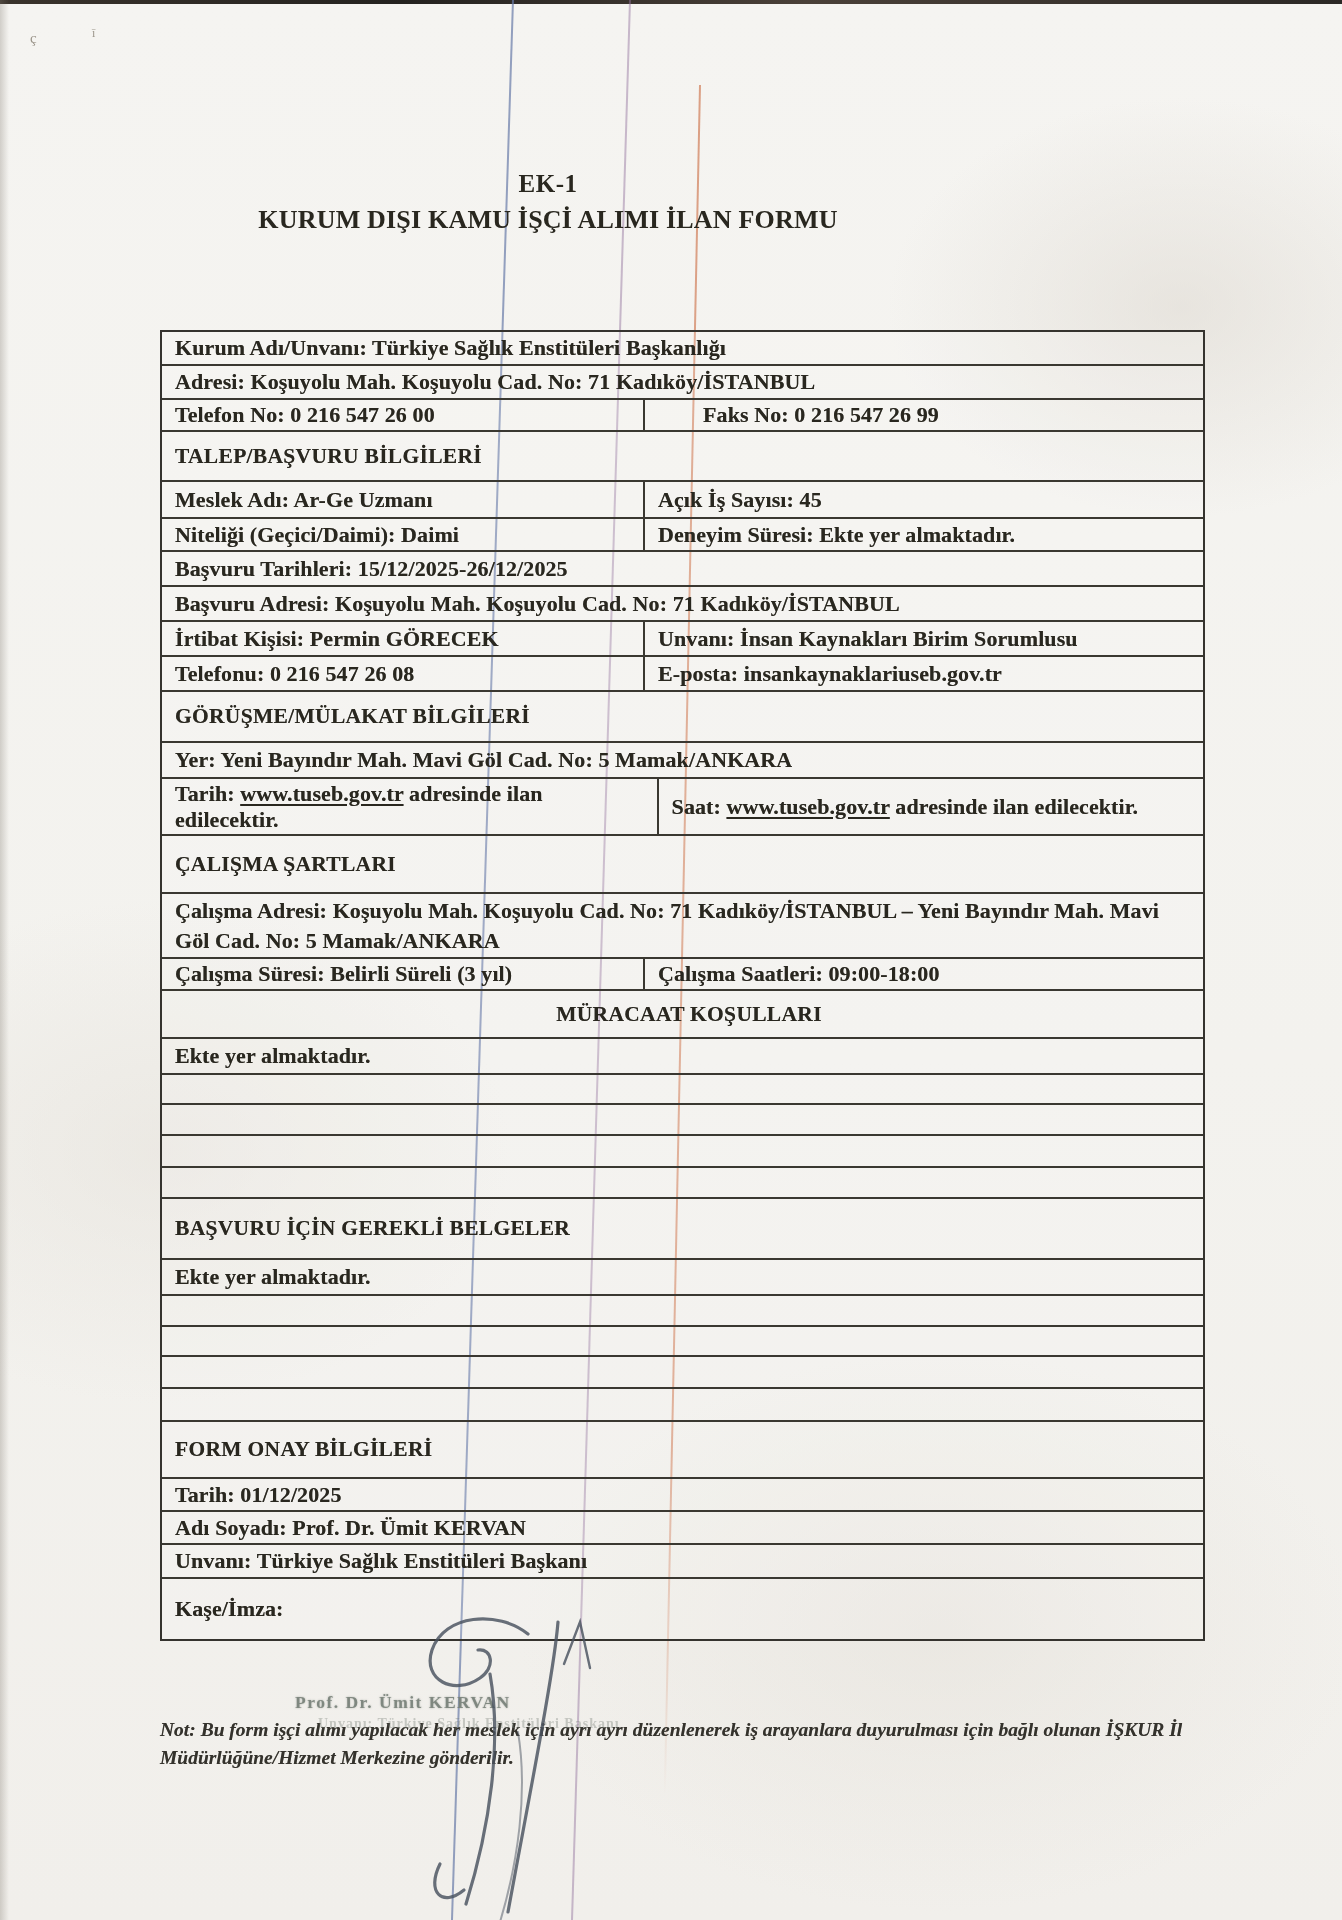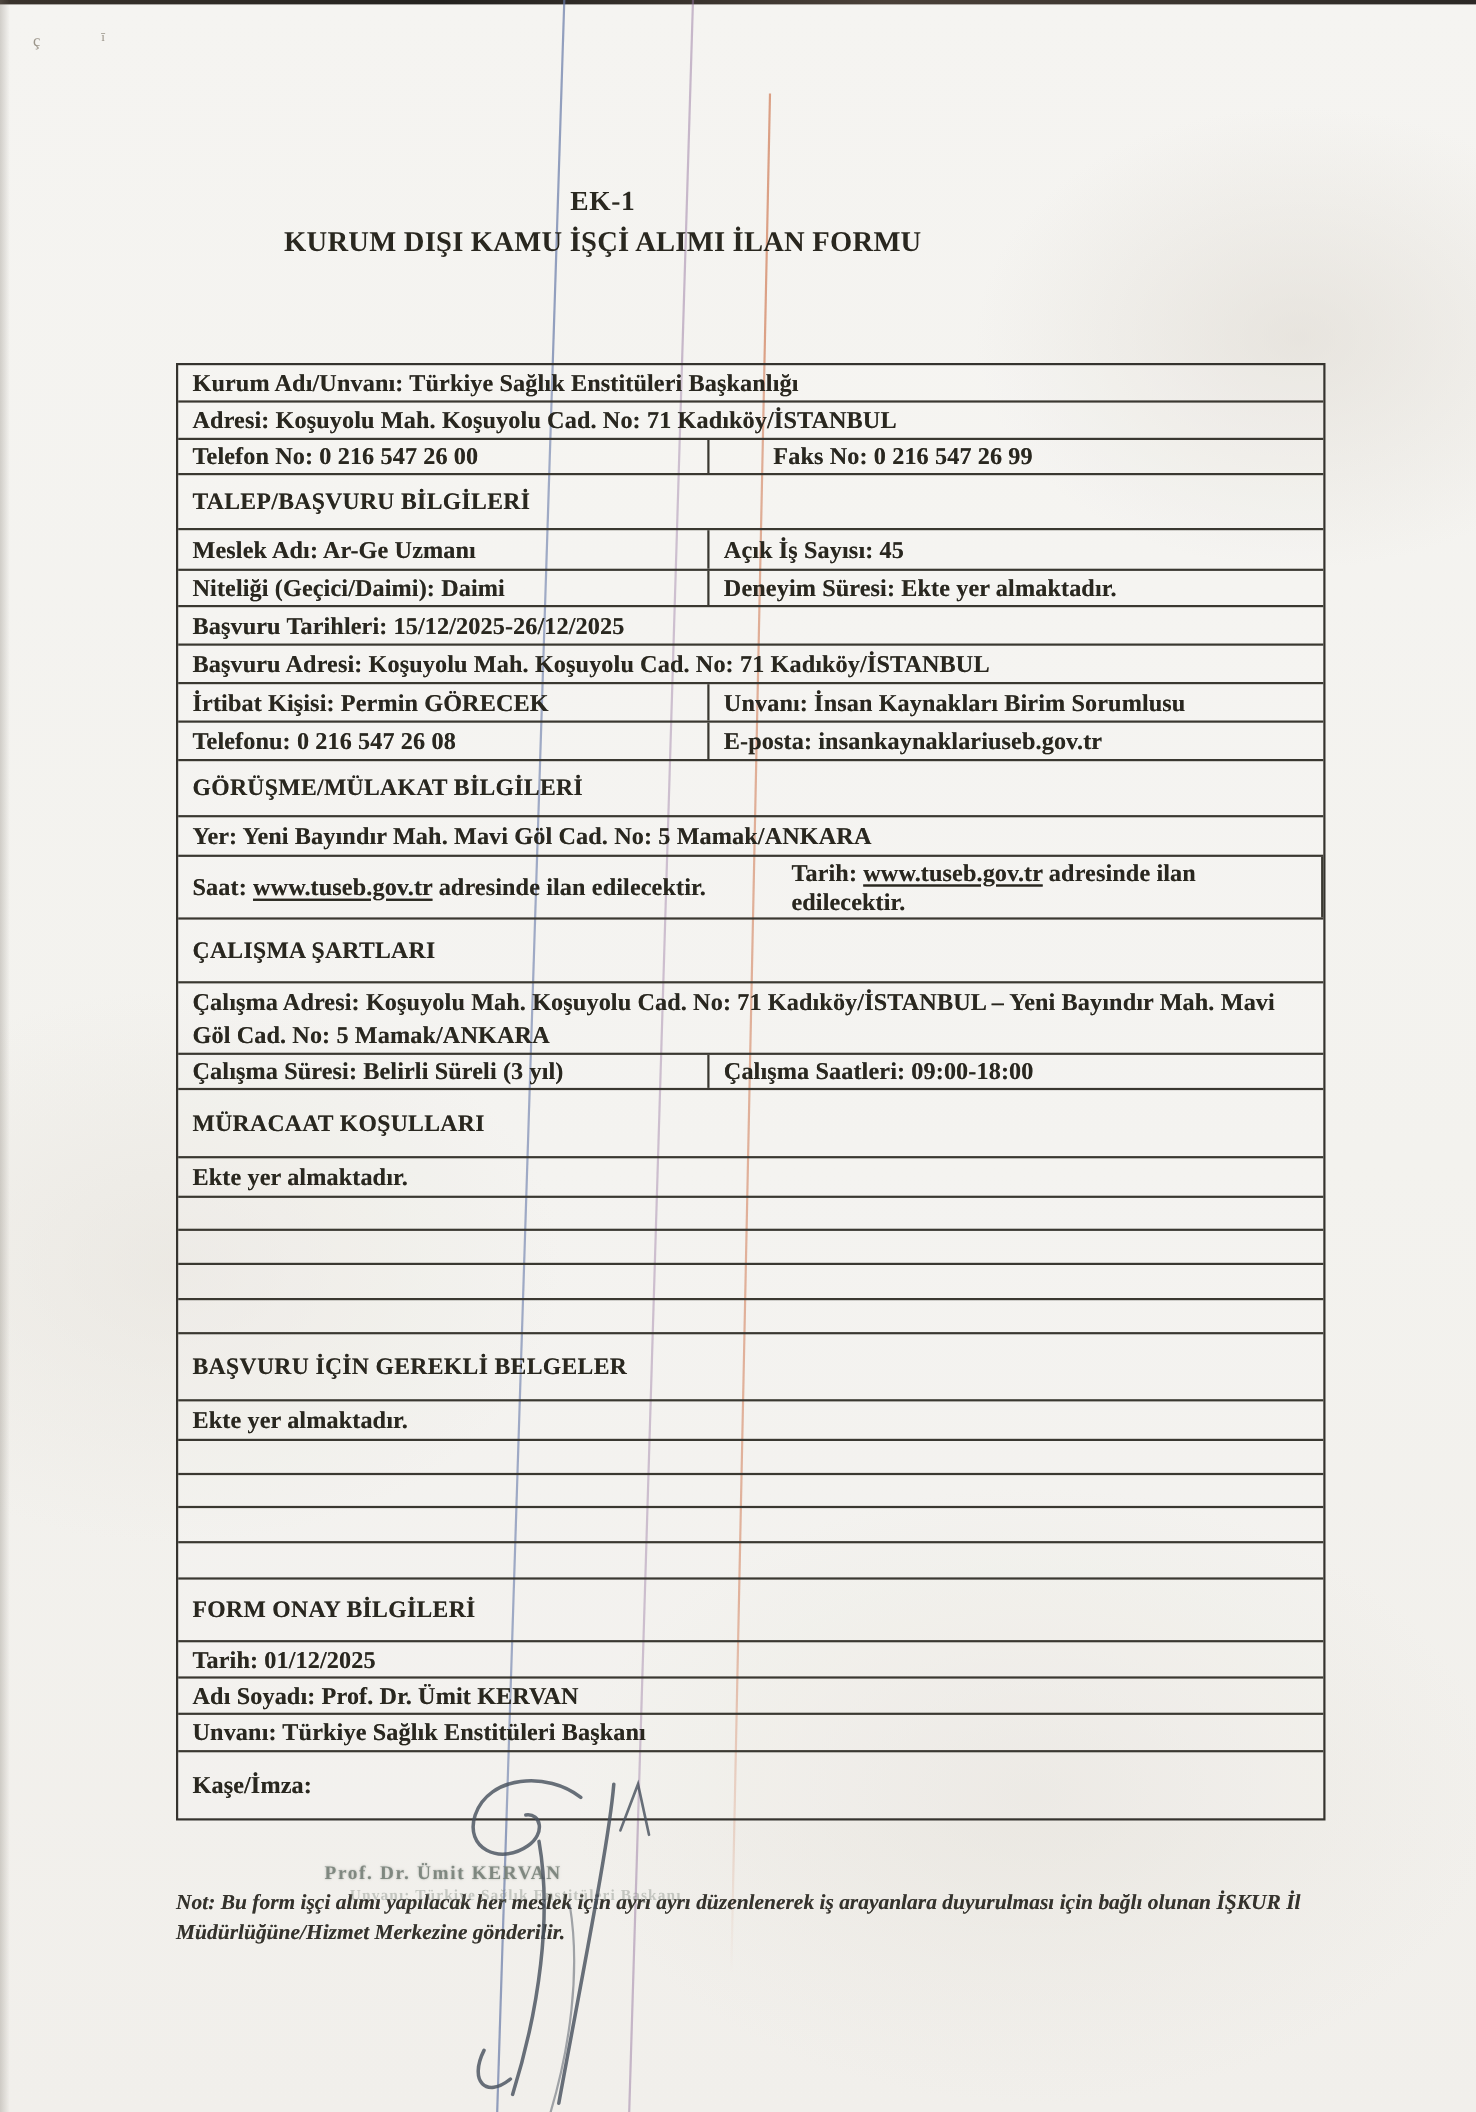--- a/index.html
+++ b/index.html
@@ -134,44 +134,44 @@
         </div>
     </div>
 
     <div class="row sec" style="height:51px;">
       <span class="txt">GÖRÜŞME/MÜLAKAT BİLGİLERİ</span>
     </div>
     <div class="row" style="height:36px;">
       <span class="txt">Yer: Yeni Bayındır Mah. Mavi Göl Cad. No: 5 Mamak/ANKARA</span>
     </div>
     <div class="row" style="height:57px;padding:0;">
-      <div class="cell cell-r">
-        <span class="txt"><span>Saat: </span><span class="link">www.tuseb.gov.tr</span><span> adresinde ilan edilecektir.</span></span>
-      </div>
       <div class="cell cell-l w2" style="align-items:flex-start;">
         <span class="txt wrapnarrow"><span>Tarih: </span><span class="link">www.tuseb.gov.tr</span><span> adresinde ilan edilecektir.</span></span>
       </div>
+      <div class="cell cell-r">
+        <span class="txt"><span>Saat: </span><span class="link">www.tuseb.gov.tr</span><span> adresinde ilan edilecektir.</span></span>
+      </div>
     </div>
 
     <div class="row sec" style="height:58px;">
       <span class="txt">ÇALIŞMA ŞARTLARI</span>
     </div>
     <div class="row" style="height:65px;">
       <span class="txt wrapwide">Çalışma Adresi: Koşuyolu Mah. Koşuyolu Cad. No: 71 Kadıköy/İSTANBUL – Yeni Bayındır Mah. Mavi Göl Cad. No: 5 Mamak/ANKARA</span>
     </div>
     <div class="row" style="height:32px;padding:0;">
       <div class="cell cell-l">
           <span class="txt">Çalışma Süresi: Belirli Süreli (3 yıl)</span>
         </div>
       <div class="cell cell-r">
           <span class="txt">Çalışma Saatleri: 09:00-18:00</span>
         </div>
     </div>
 
-    <div class="row sec" style="height:62px;">
+    <div class="row sec" style="height:48px;justify-content:center;">
       <span class="txt">MÜRACAAT KOŞULLARI</span>
     </div>
     <div class="row" style="height:36px;">
       <span class="txt">Ekte yer almaktadır.</span>
     </div>
     <div class="row" style="height:30px;"></div>
     <div class="row" style="height:31px;"></div>
     <div class="row" style="height:32px;"></div>
     <div class="row" style="height:31px;"></div>
 

